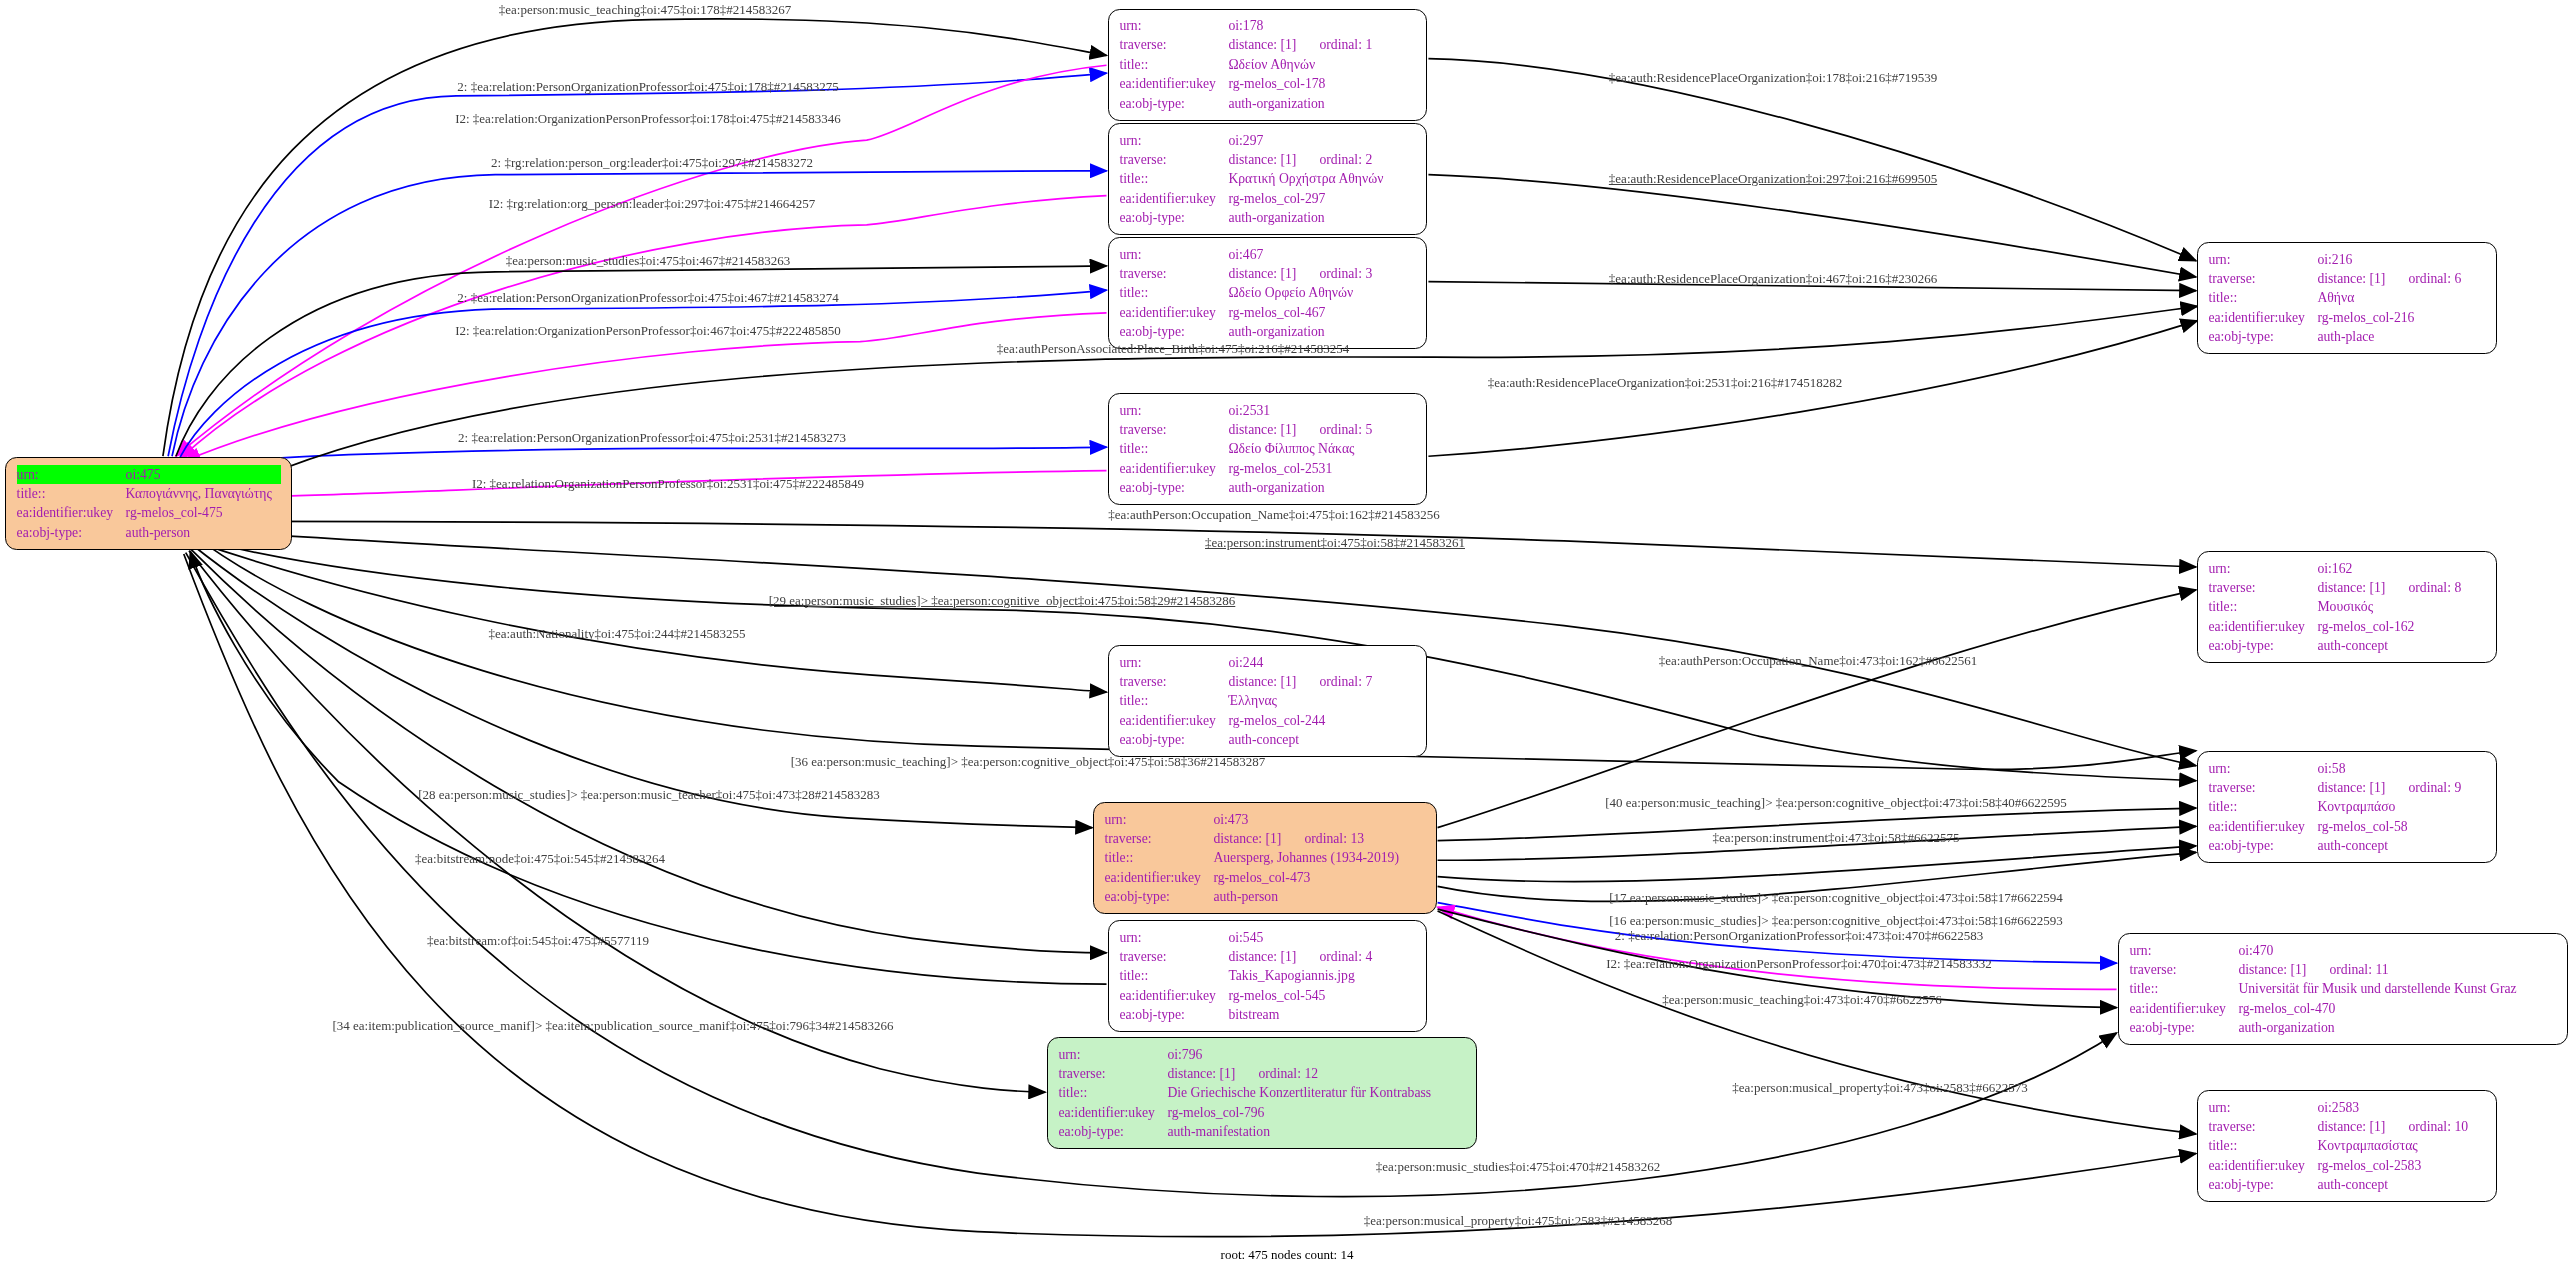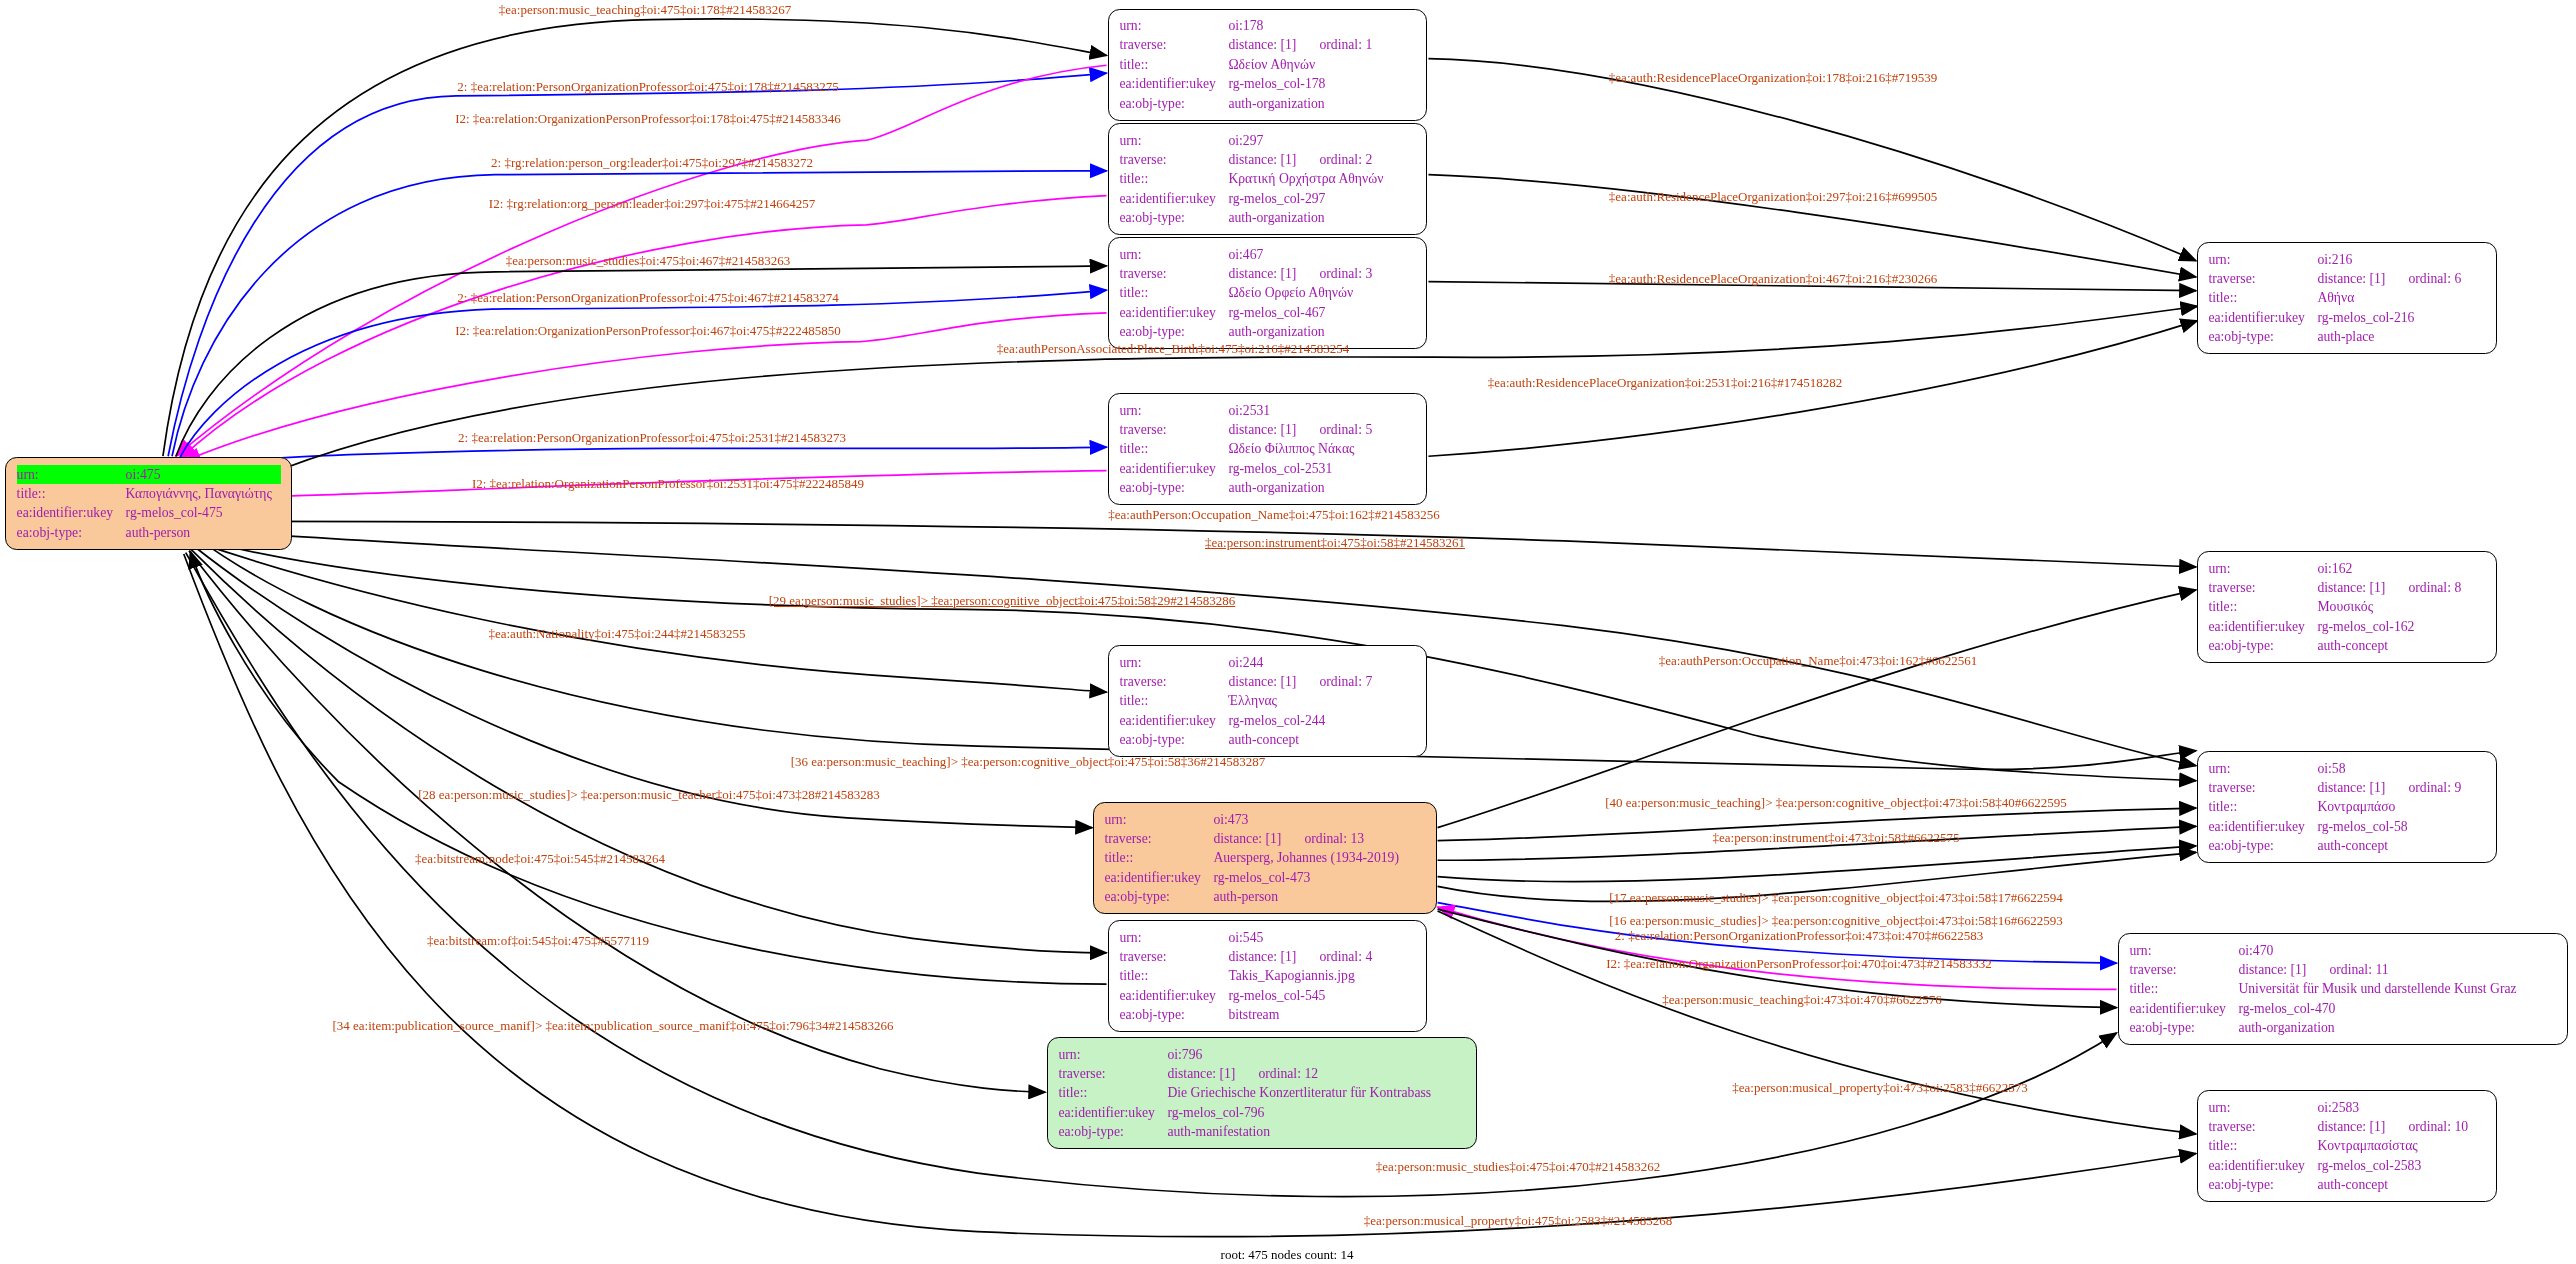--- a/index.html
+++ b/index.html
@@ -12,21 +12,21 @@
   .node.green{background:#c6f2c6;}
   .nrow{display:flex;align-items:baseline;white-space:nowrap;}
   .nkey{width:109px;flex:0 0 109px;}
   .nval{flex:1 1 auto;}
   .nrow.hl .nkey,.nrow.hl .nval{background:#00ff00;display:inline-block;}
   .nrow.hl{display:flex;}
   .nrow.hl .nkey{background:#00ff00;width:109px;}
   .nrow.hl .nval{background:#00ff00;padding-right:3.9px;}
   .trav{display:inline-block;}
   .trav .d{display:inline-block;min-width:91px;}
-  .elabel{position:absolute;font-size:13px;color:#c2410c;white-space:nowrap;transform:translate(-50%,-50%);text-align:right;}
+  .elabel{position:absolute;font-size:13px;color:#404040;white-space:nowrap;transform:translate(-50%,-50%);text-align:right;}
   .footer{position:absolute;font-size:13px;white-space:nowrap;transform:translateX(-50%);text-align:right;}
 </style>
 </head>
 <body>
 
 <div id="canvas">
 
   <svg class="edges" viewBox="0 0 3953 1941">
     <defs>
       <marker id="ah-b" markerWidth="11" markerHeight="9" refX="10" refY="4.5" orient="auto">
@@ -435,21 +435,21 @@
   <div class="elabel" style="left:648px;top:87px;">2: ‡ea:relation:PersonOrganizationProfessor‡oi:475‡oi:178‡#214583275</div>
   <div class="elabel" style="left:648px;top:119px;">I2: ‡ea:relation:OrganizationPersonProfessor‡oi:178‡oi:475‡#214583346</div>
   <div class="elabel" style="left:652px;top:163px;">2: ‡rg:relation:person_org:leader‡oi:475‡oi:297‡#214583272</div>
   <div class="elabel" style="left:652px;top:204px;">I2: ‡rg:relation:org_person:leader‡oi:297‡oi:475‡#214664257</div>
   <div class="elabel" style="left:648px;top:261px;">‡ea:person:music_studies‡oi:475‡oi:467‡#214583263</div>
   <div class="elabel" style="left:648px;top:298px;">2: ‡ea:relation:PersonOrganizationProfessor‡oi:475‡oi:467‡#214583274</div>
   <div class="elabel" style="left:648px;top:331px;">I2: ‡ea:relation:OrganizationPersonProfessor‡oi:467‡oi:475‡#222485850</div>
   <div class="elabel" style="left:652px;top:438px;">2: ‡ea:relation:PersonOrganizationProfessor‡oi:475‡oi:2531‡#214583273</div>
   <div class="elabel" style="left:668px;top:484px;">I2: ‡ea:relation:OrganizationPersonProfessor‡oi:2531‡oi:475‡#222485849</div>
   <div class="elabel" style="left:1773px;top:78px;">‡ea:auth:ResidencePlaceOrganization‡oi:178‡oi:216‡#719539</div>
-  <div class="elabel" style="left:1773px;top:197px;">‡ea:auth:ResidencePlaceOrganization‡oi:297‡oi:216‡#699505</div>
+  <div class="elabel" style="left:1773px;top:179px;text-decoration:underline;">‡ea:auth:ResidencePlaceOrganization‡oi:297‡oi:216‡#699505</div>
   <div class="elabel" style="left:1773px;top:279px;">‡ea:auth:ResidencePlaceOrganization‡oi:467‡oi:216‡#230266</div>
   <div class="elabel" style="left:1173px;top:349px;">‡ea:authPersonAssociated:Place_Birth‡oi:475‡oi:216‡#214583254</div>
   <div class="elabel" style="left:1665px;top:383px;">‡ea:auth:ResidencePlaceOrganization‡oi:2531‡oi:216‡#174518282</div>
   <div class="elabel" style="left:1274px;top:515px;">‡ea:authPerson:Occupation_Name‡oi:475‡oi:162‡#214583256</div>
   <div class="elabel" style="left:1335px;top:543px;text-decoration:underline;">‡ea:person:instrument‡oi:475‡oi:58‡#214583261</div>
   <div class="elabel" style="left:1002px;top:601px;text-decoration:underline;">[29 ea:person:music_studies]&gt; ‡ea:person:cognitive_object‡oi:475‡oi:58‡29#214583286</div>
   <div class="elabel" style="left:1818px;top:661px;">‡ea:authPerson:Occupation_Name‡oi:473‡oi:162‡#6622561</div>
   <div class="elabel" style="left:617px;top:634px;">‡ea:auth:Nationality‡oi:475‡oi:244‡#214583255</div>
   <div class="elabel" style="left:649px;top:795px;">[28 ea:person:music_studies]&gt; ‡ea:person:music_teacher‡oi:475‡oi:473‡28#214583283</div>
   <div class="elabel" style="left:1028px;top:762px;">[36 ea:person:music_teaching]&gt; ‡ea:person:cognitive_object‡oi:475‡oi:58‡36#214583287</div>

